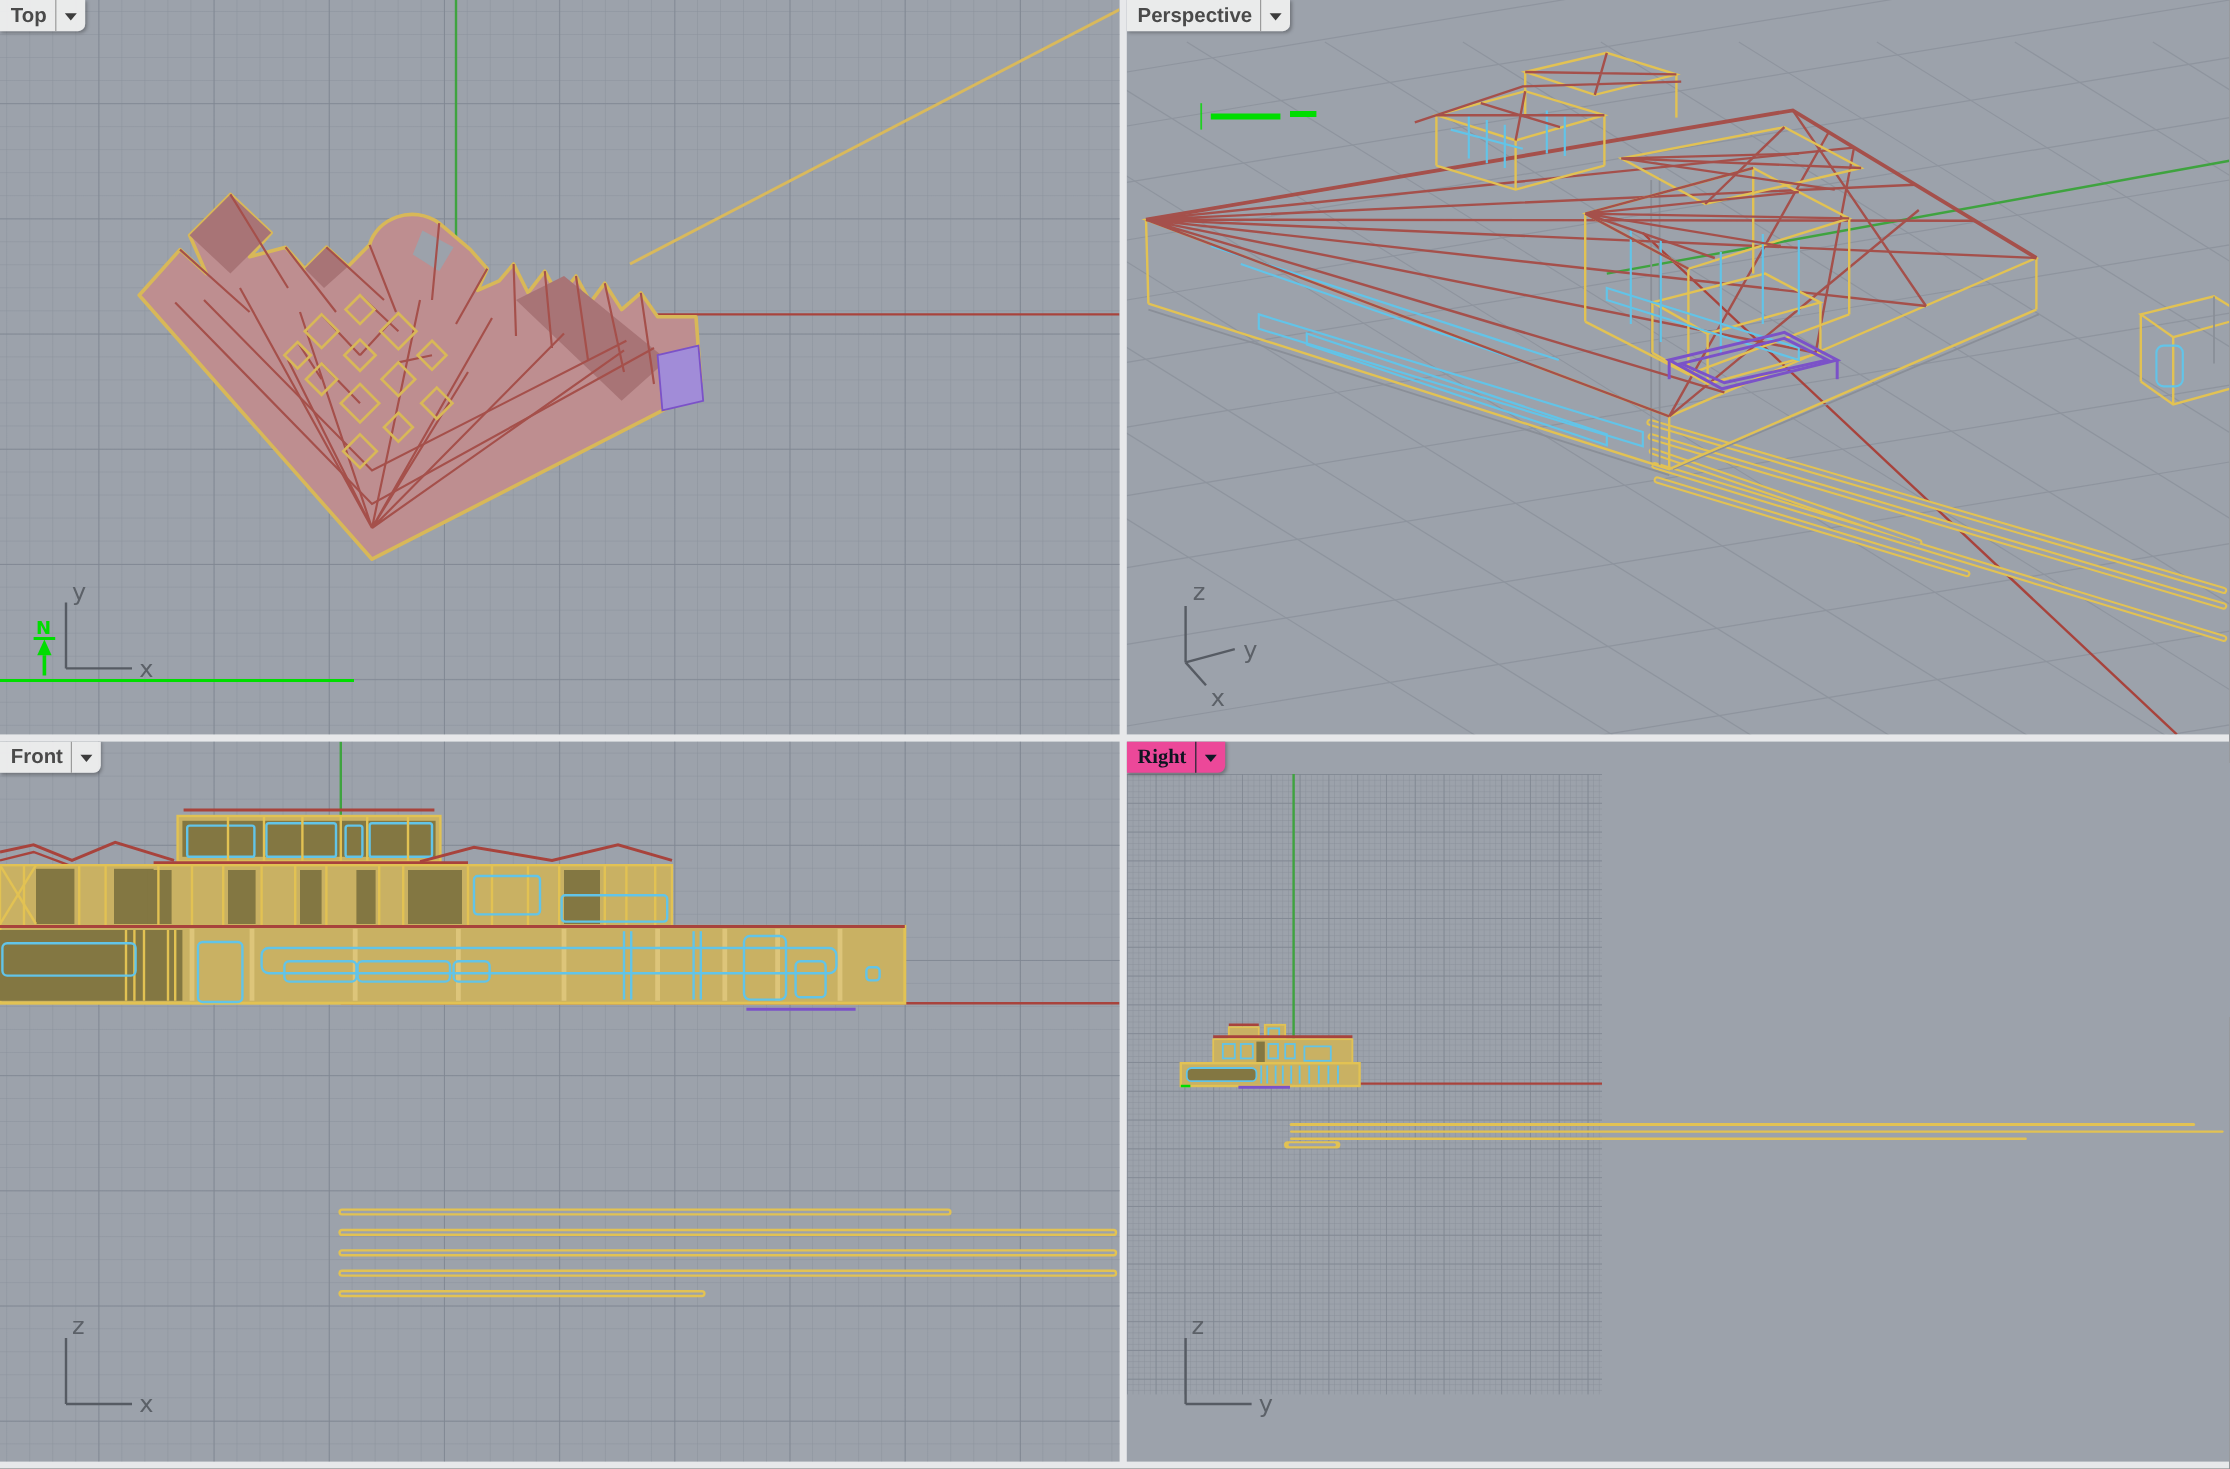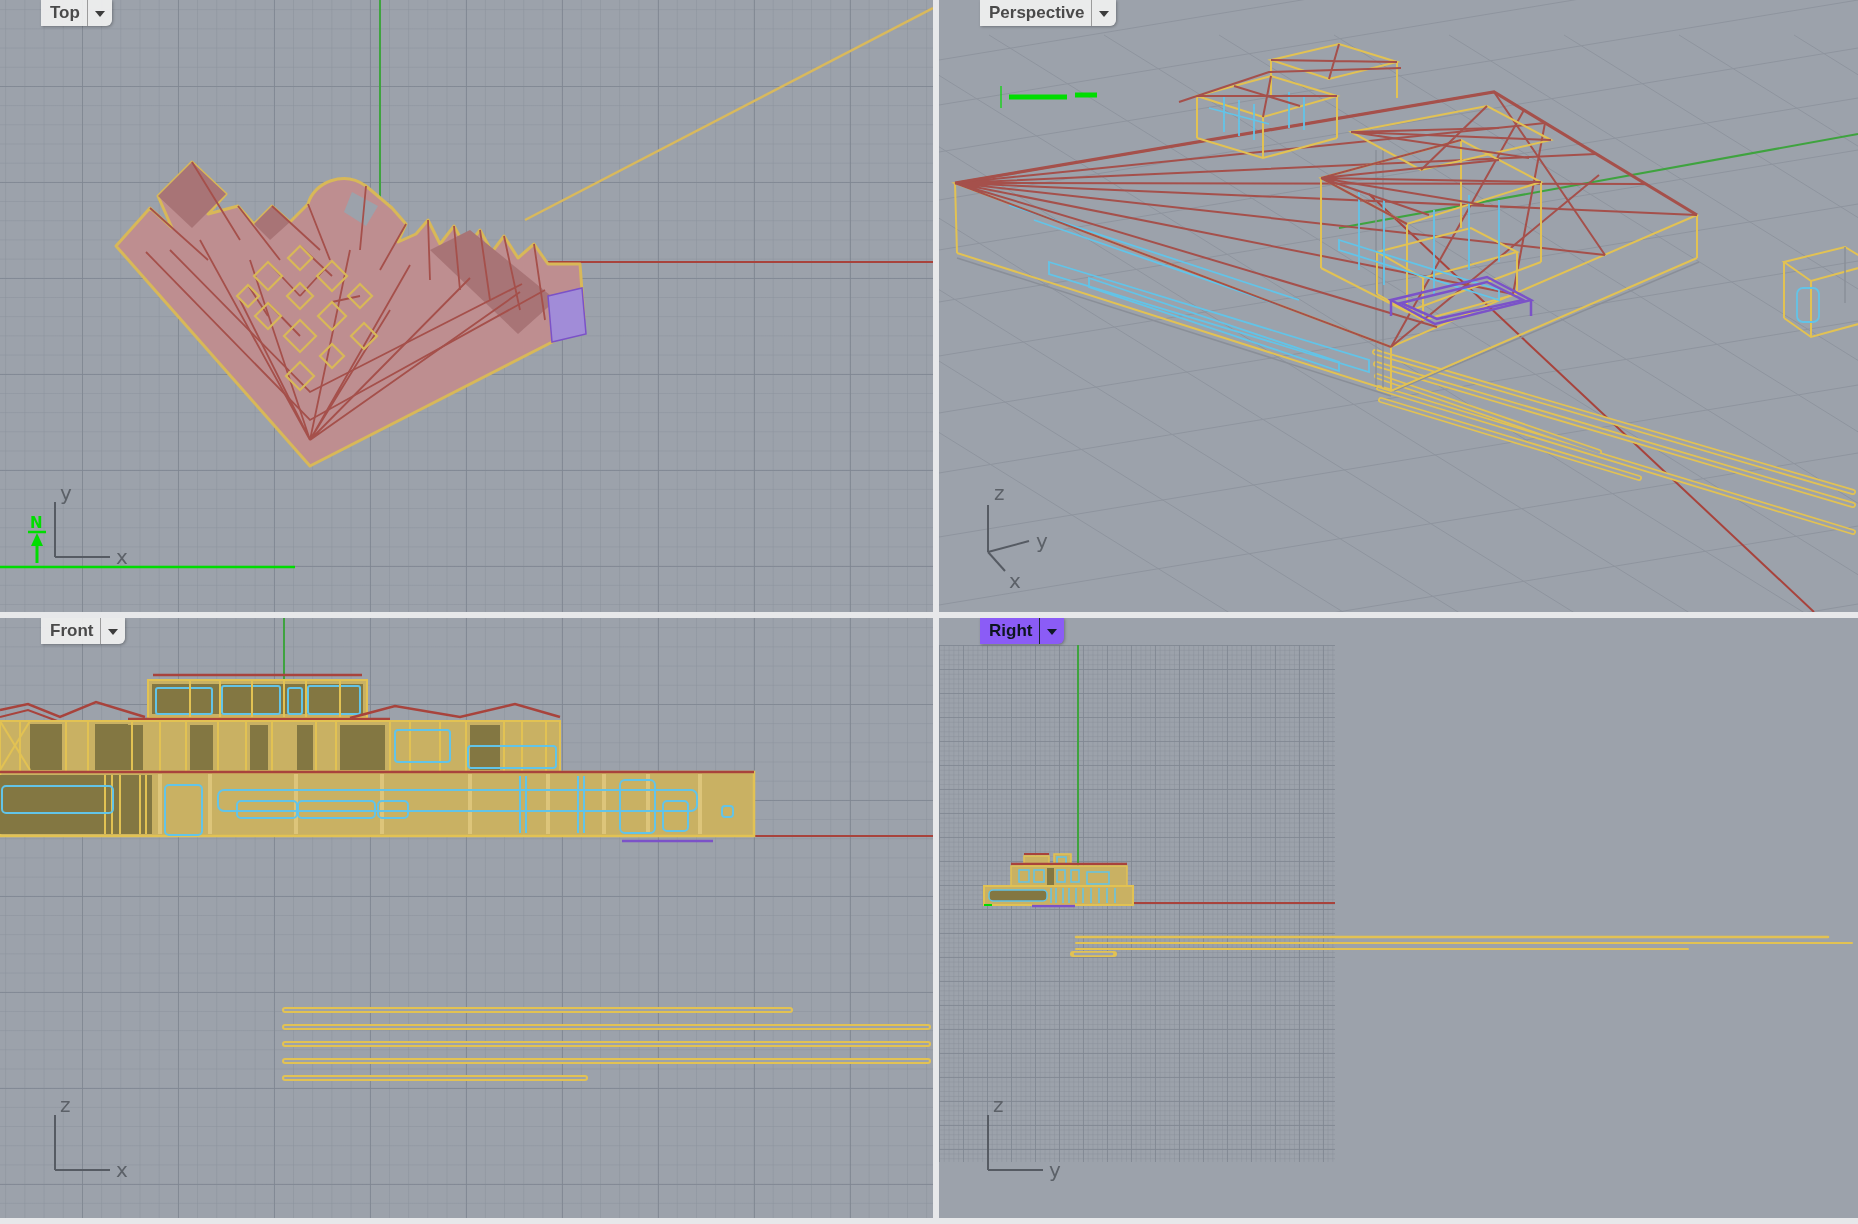--- a/index.html
+++ b/index.html
@@ -22,26 +22,26 @@
   .fine-grid{position:absolute;left:0;top:27px;width:396px;height:517px;
     background-image:
       linear-gradient(to right, rgba(128,135,146,.8) 1px, transparent 1px),
       linear-gradient(to bottom, rgba(128,135,146,.8) 1px, transparent 1px),
       linear-gradient(to right, rgba(138,145,155,.5) 1px, transparent 1px),
       linear-gradient(to bottom, rgba(138,145,155,.5) 1px, transparent 1px);
     background-size:24px 24px,24px 24px,4.8px 4.8px,4.8px 4.8px;}
 
   .vp-tab{position:absolute;left:0;top:0;height:26px;display:flex;align-items:center;gap:7px;
     padding:0 7px 0 9px;background:rgba(240,240,240,.93);border-radius:0 0 6px 0;
-    box-shadow:1px 1px 3px rgba(0,0,0,.28);z-index:10;cursor:pointer;margin-left:41px;}
+    box-shadow:1px 1px 3px rgba(0,0,0,.28);z-index:10;cursor:pointer;}
   .vp-tab-text{font-size:17px;font-weight:bold;color:#4A4A4A;line-height:26px;}
   .vp-tab-sep{width:1px;align-self:stretch;background:#9b9b9b;}
   .vp-tab-arrow{width:0;height:0;border-left:5px solid transparent;border-right:5px solid transparent;
     border-top:6px solid #3c3c3c;margin-top:2px;}
-  .vp-tab.active{background:#8b5cf6;}
+  .vp-tab.active{background:#ec4899;font-family:Liberation Serif, serif;}
   .vp-tab.active .vp-tab-text{color:#0D1520;}
   .vp-tab.active .vp-tab-sep{background:#1c2430;}
   .vp-tab.active .vp-tab-arrow{border-top-color:#101826;}
 
   svg{position:absolute;left:0;top:0;}
   svg text{font-family:"DejaVu Sans",sans-serif;}
   .axis-letter{font-size:20px;fill:#5c6168;}
   .n-letter{font-size:15px;font-weight:bold;fill:#00DD00;}
 </style>
 </head>

